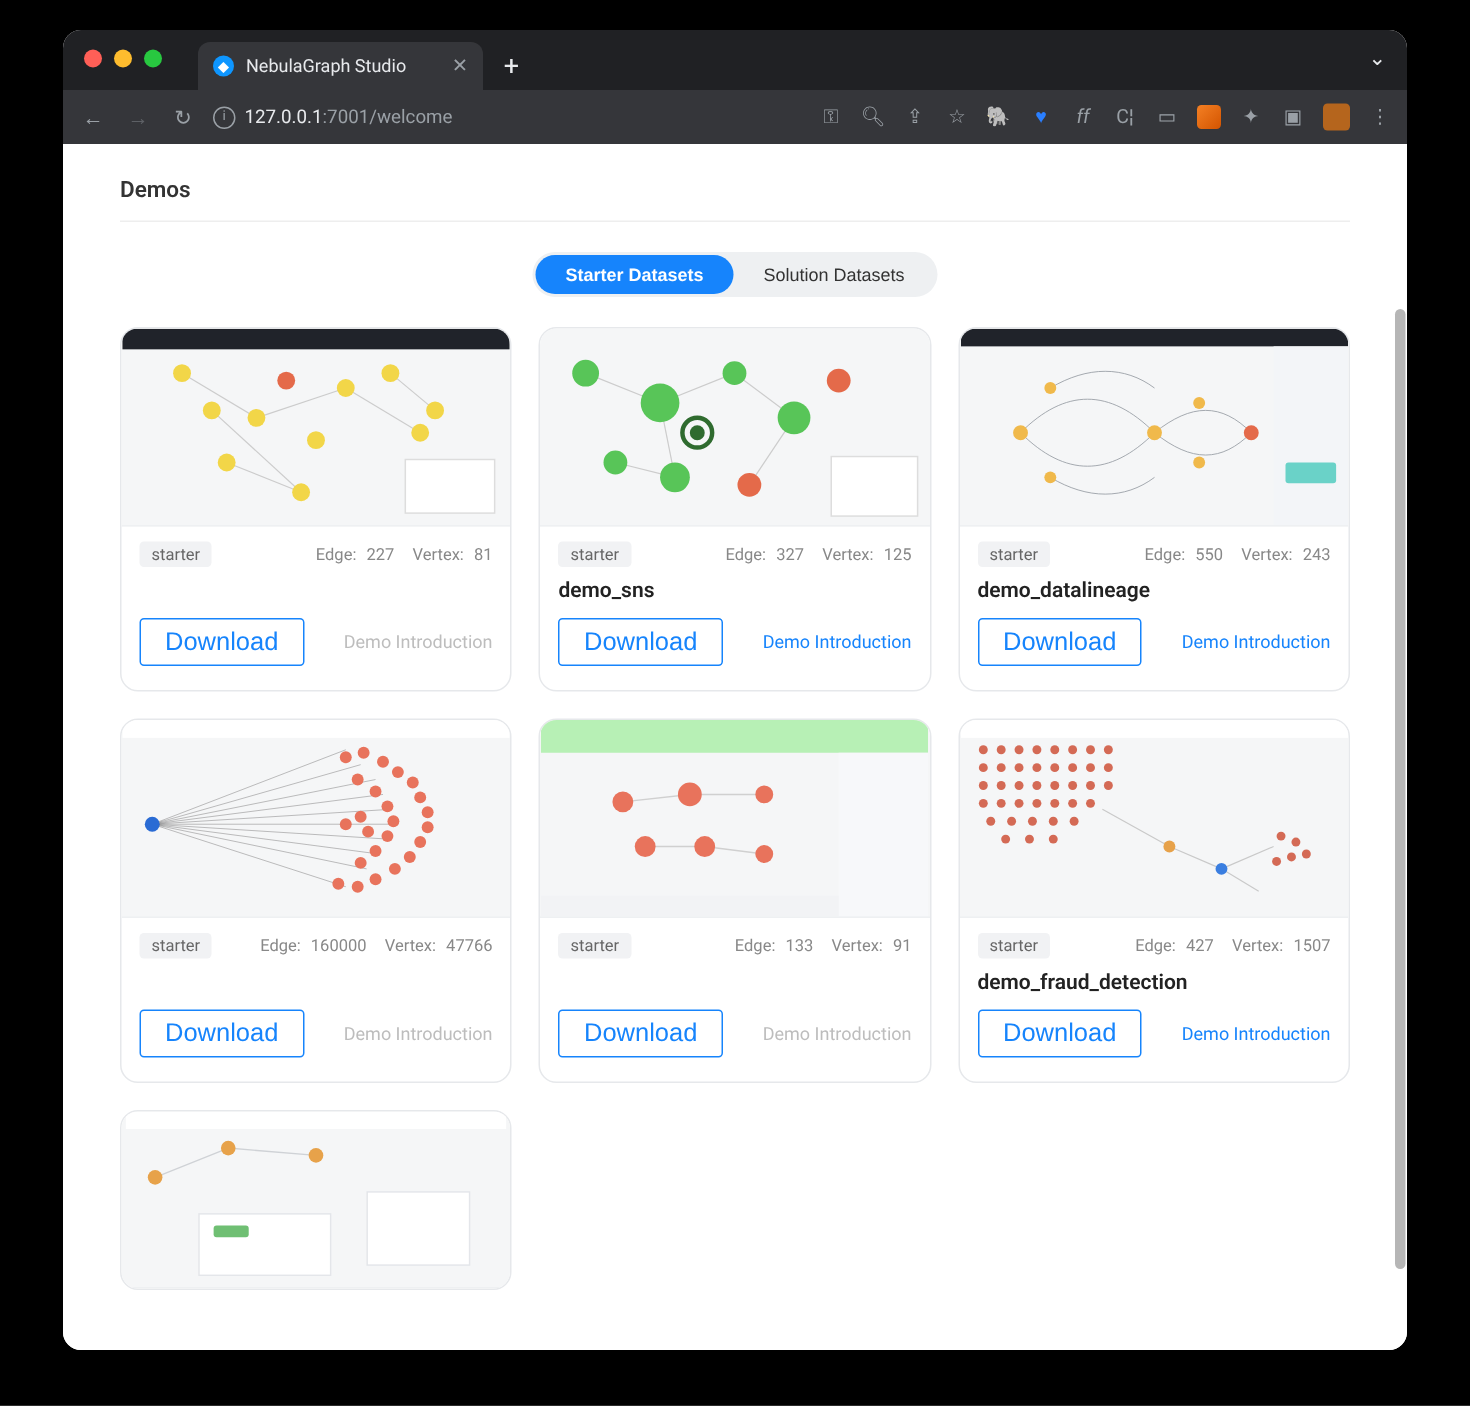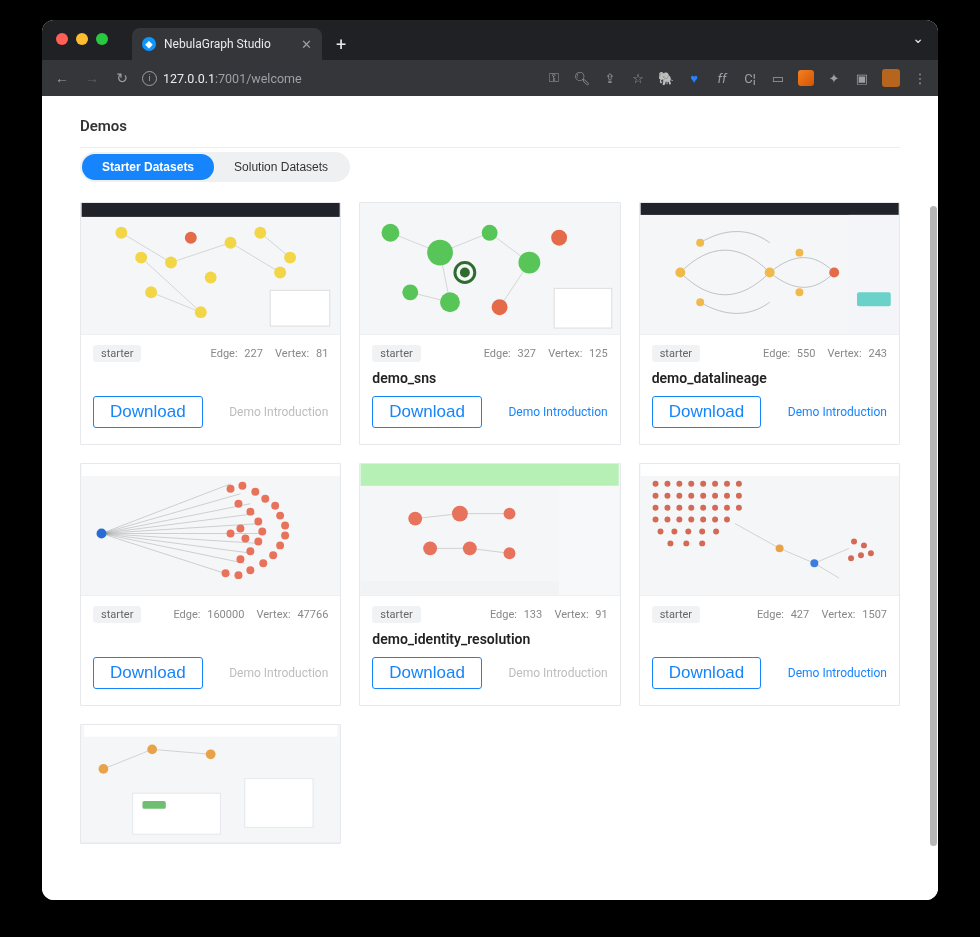--- a/index.html
+++ b/index.html
@@ -33,28 +33,28 @@
   .ext-icons { margin-left:auto; display:flex; align-items:center; gap:12px; }
   .ext-icons span{ width:16px;height:16px;display:flex;align-items:center;justify-content:center;font-size:13px;color:#9aa0a6;}
   .ext-icons .ev{color:#22b14c}
   .ext-icons .blue{color:#2a7fff}
   .ext-icons .orange{background:linear-gradient(135deg,#f48024,#d35400);border-radius:3px}
   .ext-icons .avatar{width:18px;height:18px;border-radius:3px;background:#b5651d}
   
   .page { height: calc(100% - 76px); overflow:hidden; background:#fff; position:relative; }
   .content { padding: 21px 38px 30px; }
   h2.section { font-size:15px; color:#333; font-weight:600; padding-bottom:12px; border-bottom:1px solid #eee; }
-  .seg-wrap { display:flex; margin:4px 0 20px;}
+  .seg-wrap { display:flex; justify-content:center; margin:20px 0 20px;}
   .segmented { display:flex; background:#eef0f2; border-radius:18px; padding:2px;}
   .segmented button{
     border:none; background:transparent; padding:6px 20px; font-size:12px; border-radius:16px; color:#333; cursor:pointer;
   }
   .segmented button.active{ background:#1684fc; color:#fff; font-weight:600;}
   .grid { display:grid; grid-template-columns: repeat(3, 1fr); gap:18px; }
-  .card { border:1px solid #e6e8eb; border-radius:1px; background:#fff; overflow:hidden; display:flex; flex-direction:column;}
+  .card { border:1px solid #e6e8eb; border-radius:12px; background:#fff; overflow:hidden; display:flex; flex-direction:column;}
   .thumb { height:132px; background:#f5f6f7; position:relative; overflow:hidden; border-bottom:1px solid #eef0f2;}
   .meta { display:flex; align-items:center; justify-content:space-between; padding:10px 12px 4px; font-size:11px; color:#888;}
   .badge { background:#f1f2f4; color:#666; padding:2px 8px; border-radius:3px; font-size:11px;}
   .stats span{ margin-left:4px;}
   .card h3 { font-size:14px; font-weight:600; color:#222; padding:4px 12px 10px; word-break:break-all;}
   .actions { display:flex; align-items:center; justify-content:space-between; padding:0 12px 16px; margin-top:auto;}
   .dl-btn { border:1px solid #1684fc; color:#1684fc; background:#fff; font-size:17px; padding:5px 16px; border-radius:3px; cursor:pointer;}
   .intro { font-size:12px; }
   .intro.link { color:#1684fc; cursor:pointer;}
   .intro.disabled { color:#bdbdbd; cursor:default;}
@@ -328,21 +328,20 @@
                 <rect x="0" y="118" width="200" height="14" fill="#f2f3f5"></rect>
               </svg>
             </div>
             <div class="meta">
               <span class="badge">starter</span>
               <span class="stats">
                 <span>Edge:</span> <span>133</span>&nbsp;&nbsp;
                 <span>Vertex:</span> <span>91</span>
               </span>
             </div>
-            <h3>demo_identity_resolution</h3>
             <div class="actions">
               <button class="dl-btn">Download</button>
               <span class="intro disabled">Demo Introduction</span>
             </div>
           </div>
 
           <div class="card">
             <div class="thumb">
               <svg viewBox="0 0 260 132">
                 <rect x="0" y="0" width="260" height="12" fill="#fff"></rect>
@@ -408,20 +407,21 @@
                 </g>
               </svg>
             </div>
             <div class="meta">
               <span class="badge">starter</span>
               <span class="stats">
                 <span>Edge:</span> <span>427</span>&nbsp;&nbsp;
                 <span>Vertex:</span> <span>1507</span>
               </span>
             </div>
+            <h3>demo_fraud_detection</h3>
             <div class="actions">
               <button class="dl-btn">Download</button>
               <span class="intro link">Demo Introduction</span>
             </div>
           </div>
 
           <div class="card" style="height:120px;">
             <div class="thumb" style="height:120px;">
               <svg viewBox="0 0 260 120">
                 <rect x="0" y="0" width="260" height="12" fill="#fff"></rect>

